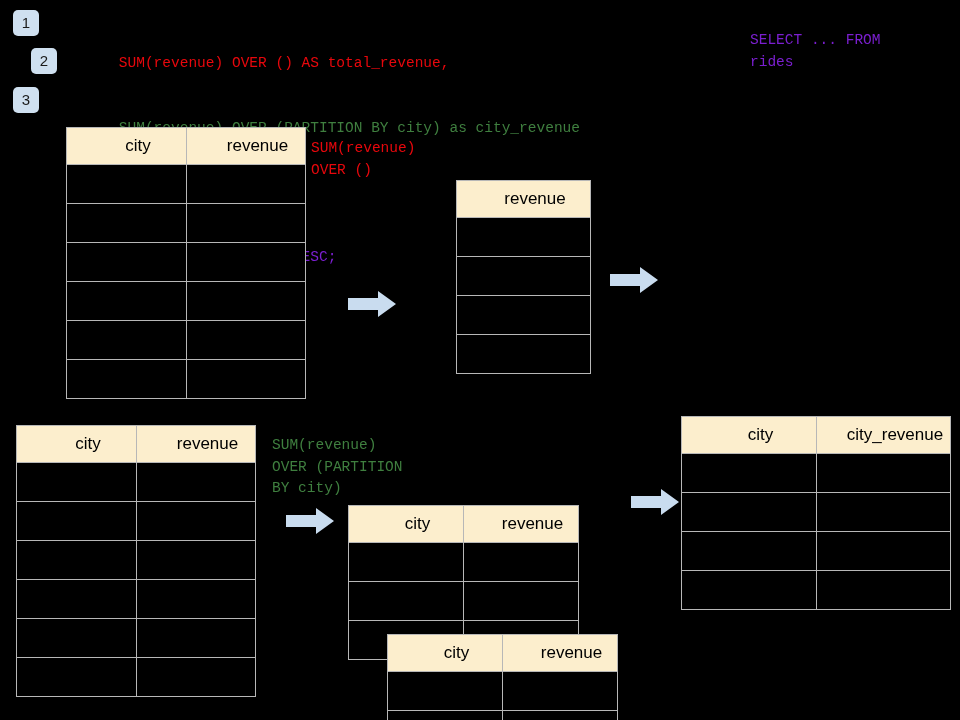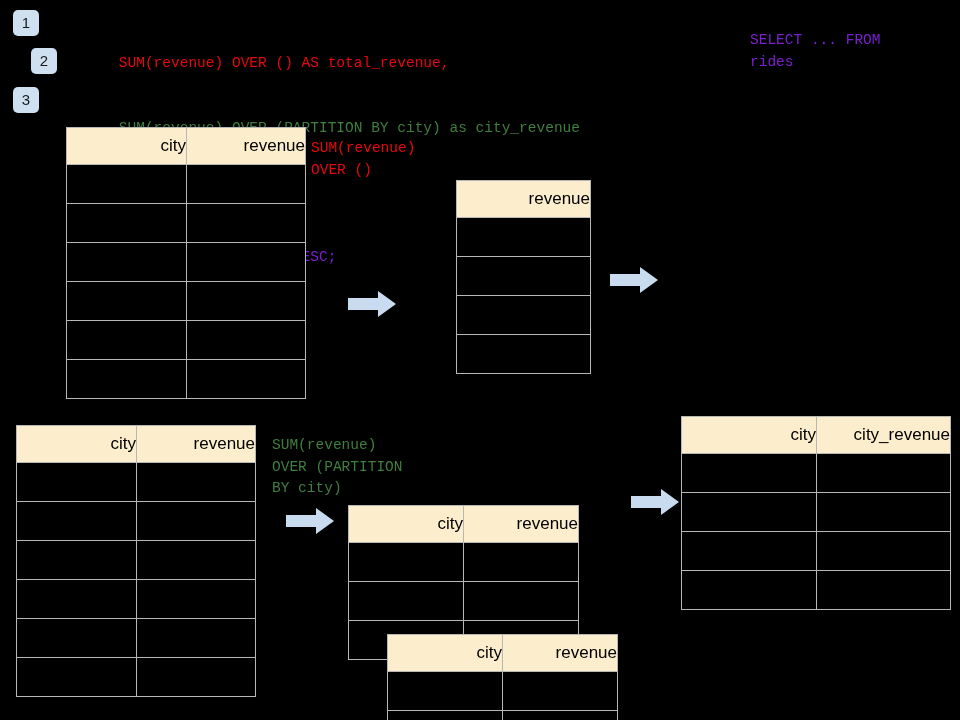--- a/index.html
+++ b/index.html
@@ -66,21 +66,21 @@
     background: #000000;
     padding: 0;
     height: 38px;
   }
   .tbl th {
     background: #fceecd;
     color: #000000;
     font-family: "Liberation Sans", sans-serif;
     font-size: 17px;
     font-weight: normal;
-    text-align: right;
+    text-align: center;
     padding-left: 23px;
     height: 36px;
   }
 
   
   .arrow { position: absolute; }
   .arrow svg { display: block; }
 </style>
 </head>
 <body>

